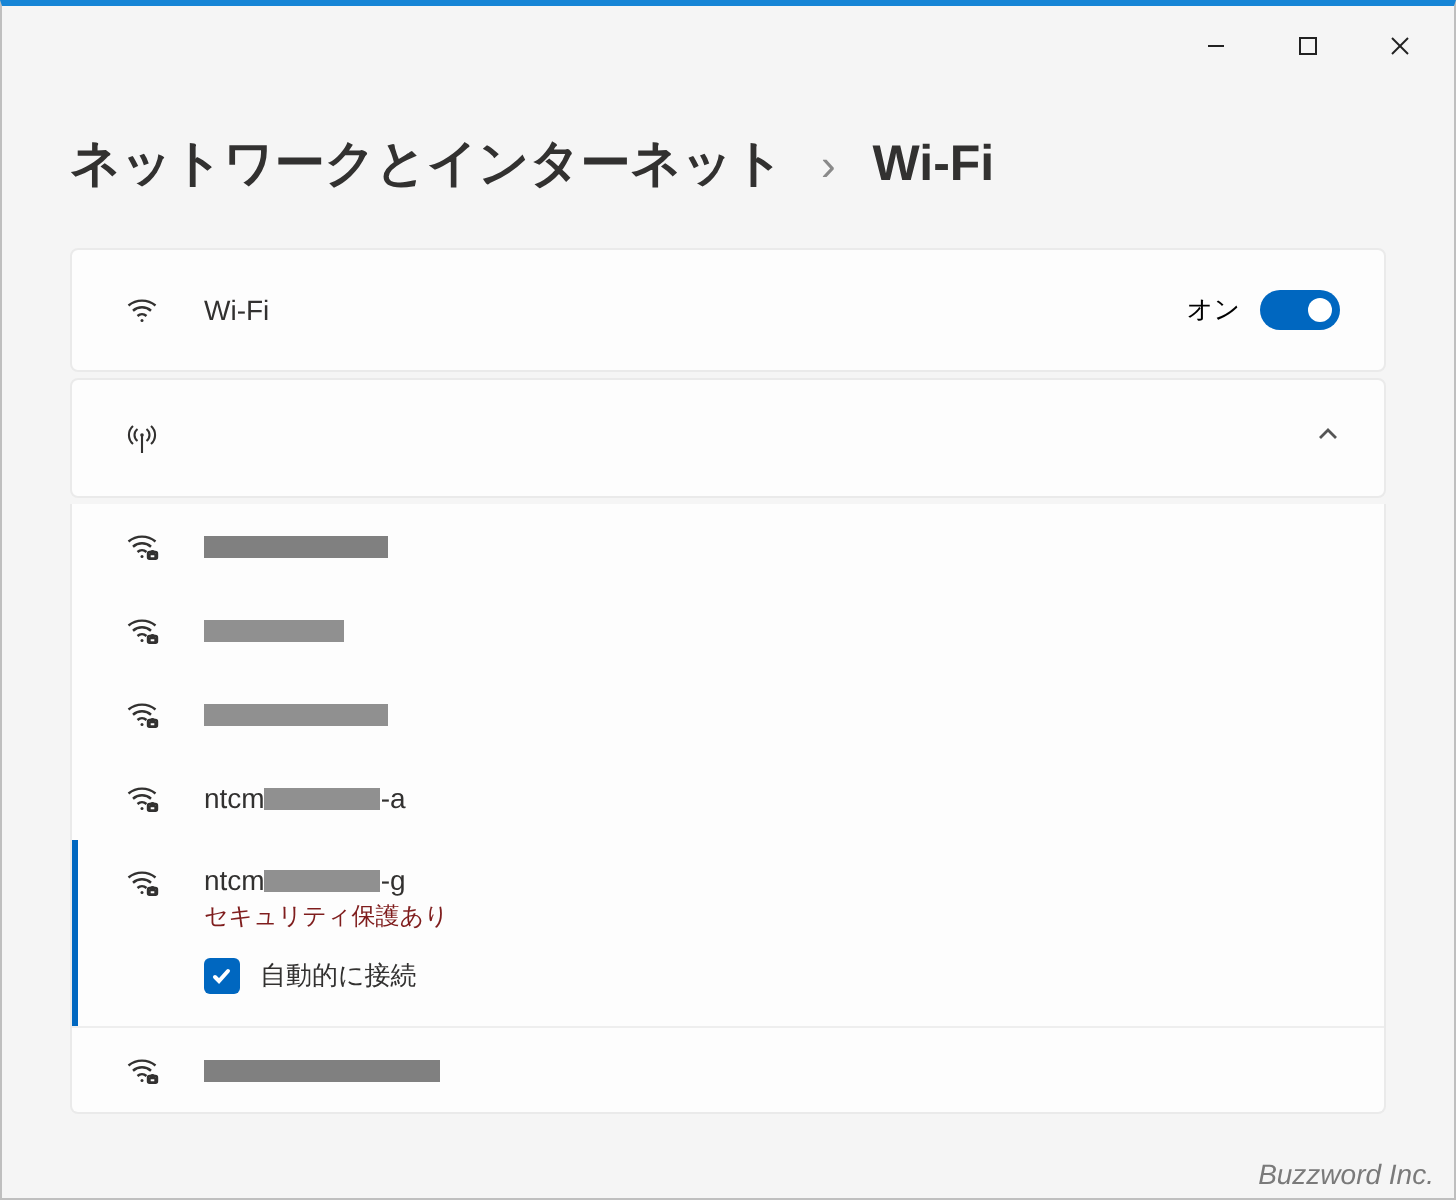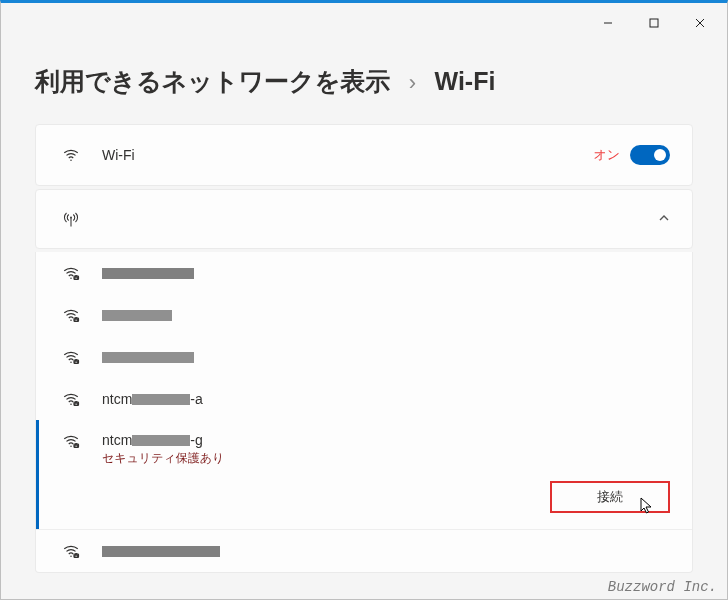--- a/index.html
+++ b/index.html
@@ -11,21 +11,21 @@
 .win-btn svg { stroke: #222; }
 
 .breadcrumb { padding: 22px 34px 26px 34px; }
 .breadcrumb-link { font-size: 25px; font-weight: 600; color: #323130; }
 .breadcrumb-caret { font-size: 22px; color: #8a8a8a; padding: 0 14px; }
 
 .panel { margin: 0 34px 3px 34px; background: #fdfdfd; border: 1px solid #eaeaea; border-radius: 4px; padding: 20px 22px 20px 24px; display: flex; align-items: center; }
 .panel .icon { width: 22px; display: flex; justify-content: center; margin-right: 20px; color: #323130; }
 .panel .label { font-size: 14px; color: #323130; }
 .panel .spacer { flex: 1; }
-.panel .on-text { font-size: 13px; color: #ef4444; margin-right: 10px; }
+.panel .on-text { font-size: 13px; color: #000000; margin-right: 10px; }
 
 .toggle { width: 40px; height: 20px; border-radius: 10px; background: #0067c0; position: relative; }
 .toggle .knob { width: 12px; height: 12px; border-radius: 50%; background: #fff; position: absolute; top: 4px; right: 4px; }
 
 .chev { margin-left: 12px; }
 
 .net-list { margin: 0 34px; background: #fdfdfd; border: 1px solid #eaeaea; border-top: none; border-radius: 0 0 4px 4px; }
 .net-item { display: flex; align-items: center; padding: 12px 22px 12px 24px; }
 .net-item .icon { width: 22px; display: flex; justify-content: center; margin-right: 20px; color: #323130; }
 .net-item .ssid { display: flex; align-items: center; font-size: 14px; color: #323130; }
@@ -40,21 +40,21 @@
 .auto-row { display: flex; align-items: center; margin-top: 12px; margin-left: 42px; }
 .checkbox { width: 18px; height: 18px; border-radius: 3px; background: #0067c0; display: flex; align-items: center; justify-content: center; margin-right: 10px; }
 .checkbox svg { stroke: #fff; }
 .auto-label { font-size: 13px; color: #323130; }
 
 .btn-row { display: flex; justify-content: flex-end; margin-top: 14px; }
 .connect-btn { width: 120px; height: 32px; border: 2px solid #e03030; background: #fdfdfd; font-size: 13px; color: #323130; display: flex; align-items: center; justify-content: center; position: relative; }
 
 .cursor { position: absolute; right: 18px; top: 10px; transform: translate(4px,4px); }
 
-.footer-brand { position: absolute; right: 10px; bottom: 4px; font-family: Liberation Mono, monospace; font-style: italic; font-size: 14px; color: #7a7a7a; }
+.footer-brand { position: absolute; right: 10px; bottom: 4px; font-family: Liberation Sans, sans-serif; font-style: italic; font-size: 14px; color: #7a7a7a; }
 </style>
 </head>
 <body>
 
 <div class="titlebar">
   <div class="win-btn">
     <svg width="10" height="10" viewBox="0 0 10 10">
         <line x1="1" y1="5" x2="9" y2="5" stroke-width="1"></line>
       </svg>
   </div>
@@ -65,21 +65,21 @@
   </div>
   <div class="win-btn">
     <svg width="10" height="10" viewBox="0 0 10 10">
         <line x1="1" y1="1" x2="9" y2="9" stroke-width="1"></line>
         <line x1="9" y1="1" x2="1" y2="9" stroke-width="1"></line>
       </svg>
   </div>
 </div>
 
 <div class="breadcrumb">
-  <span class="breadcrumb-link">利用できるネットワークを表示</span>
+  <span class="breadcrumb-link">ネットワークとインターネット</span>
   <span class="breadcrumb-caret">›</span>
   <span class="breadcrumb-link">Wi-Fi</span>
 </div>
 
 <div class="panel">
   <span class="icon">
     <svg width="18" height="18" viewBox="0 0 24 24" fill="none" stroke="currentColor" stroke-width="1.6">
       <path d="M3 9a14 14 0 0 1 18 0"></path>
         <path d="M6 12.5a9 9 0 0 1 12 0"></path>
         <path d="M9 16a4.5 4.5 0 0 1 6 0"></path>
@@ -200,29 +200,27 @@
       </span>
       <div class="sel-titlecol">
         <span class="sel-ssid">
           <span>ntcm</span>
             <span class="redact" style="width: 58px;"></span>
             <span>-g</span>
         </span>
         <span class="sel-sec">セキュリティ保護あり</span>
       </div>
     </div>
-    <div class="btn-row">
-      <div class="connect-btn">
-        <span>接続</span>
-        <span class="cursor">
-          <svg width="14" height="18" viewBox="0 0 14 18">
-              <path d="M1 1l0 13 3-3 2.5 5 2-1-2.5-5 5 0z" fill="#fff" stroke="#000" stroke-width="1"></path>
-            </svg>
-        </span>
-      </div>
+    <div class="auto-row">
+      <span class="checkbox">
+        <svg width="12" height="12" viewBox="0 0 12 12" fill="none" stroke-width="2" stroke-linecap="round">
+            <path d="M2.5 6.5l2 2 4.5-5"></path>
+          </svg>
+      </span>
+      <span class="auto-label">自動的に接続</span>
     </div>
   </div>
 
   <div class="net-item" style="border-top:1px solid #eee;">
     <span class="icon">
       <svg width="18" height="18" viewBox="0 0 24 24" fill="none" stroke="currentColor" stroke-width="1.6">
         <path d="M3 9a14 14 0 0 1 18 0"></path>
           <path d="M6 12.5a9 9 0 0 1 12 0"></path>
           <path d="M9 16a4.5 4.5 0 0 1 6 0"></path>
           <circle cx="12" cy="19" r="1" fill="currentColor" stroke="none"></circle>

